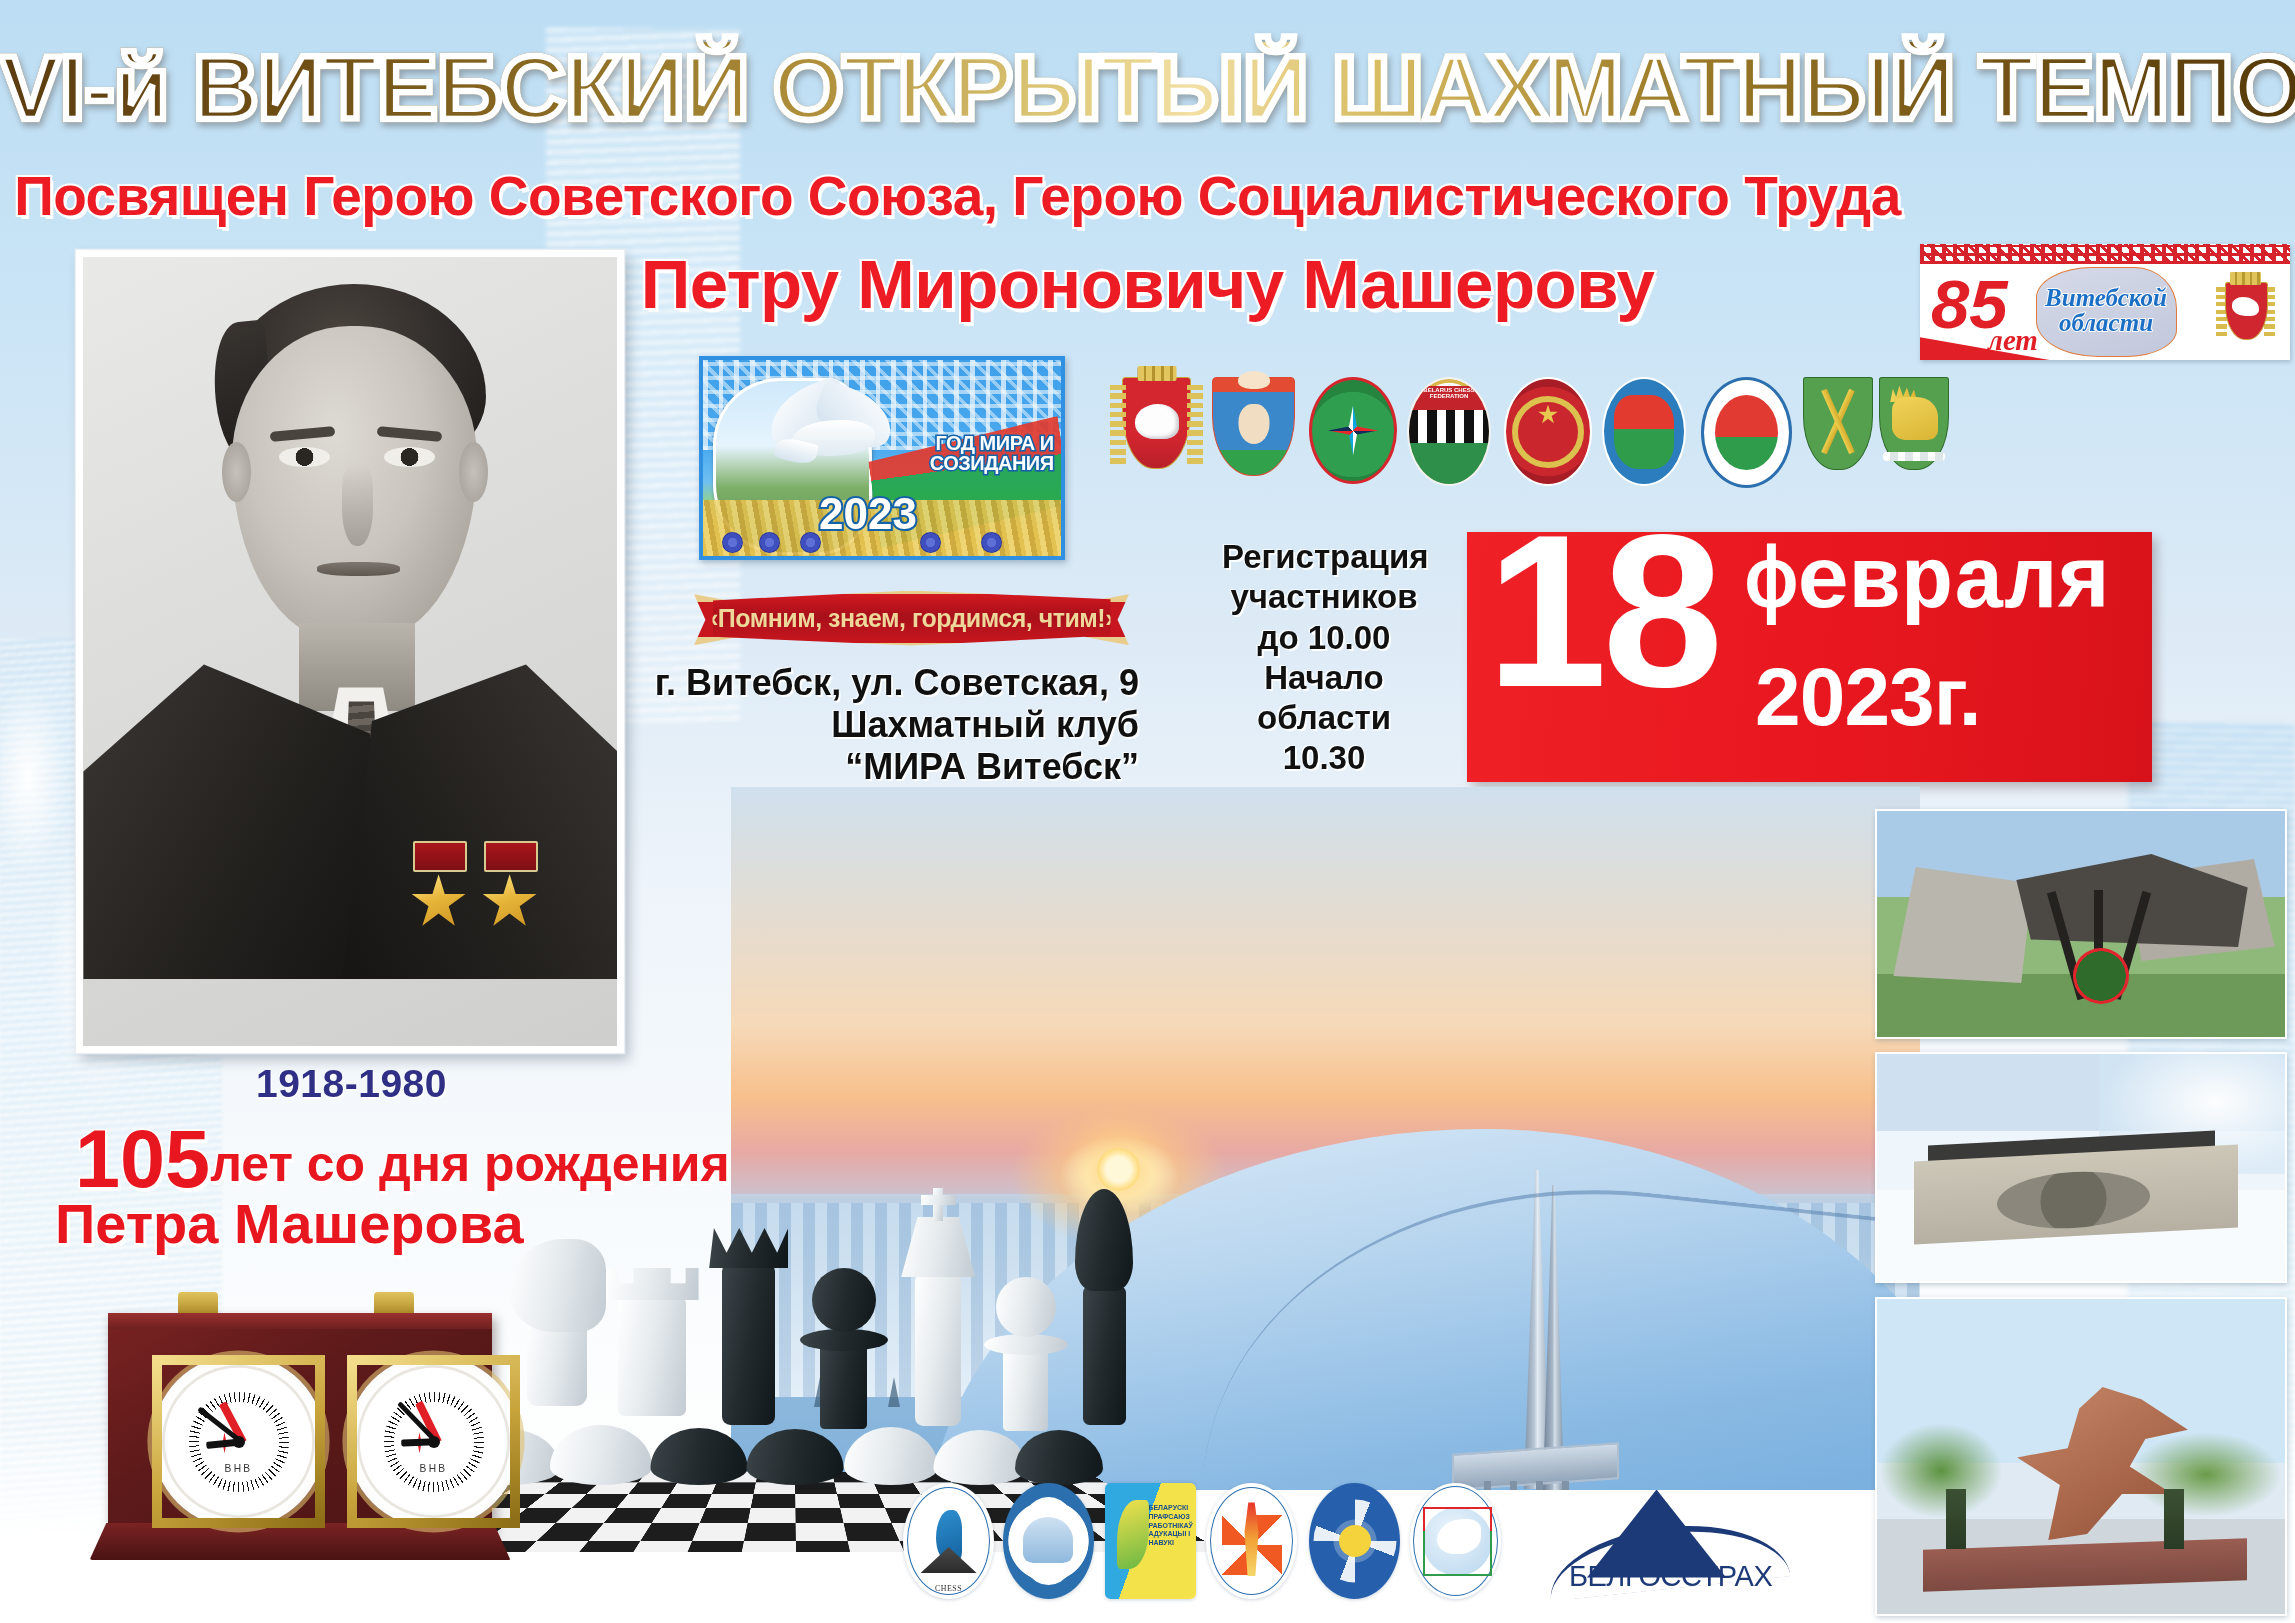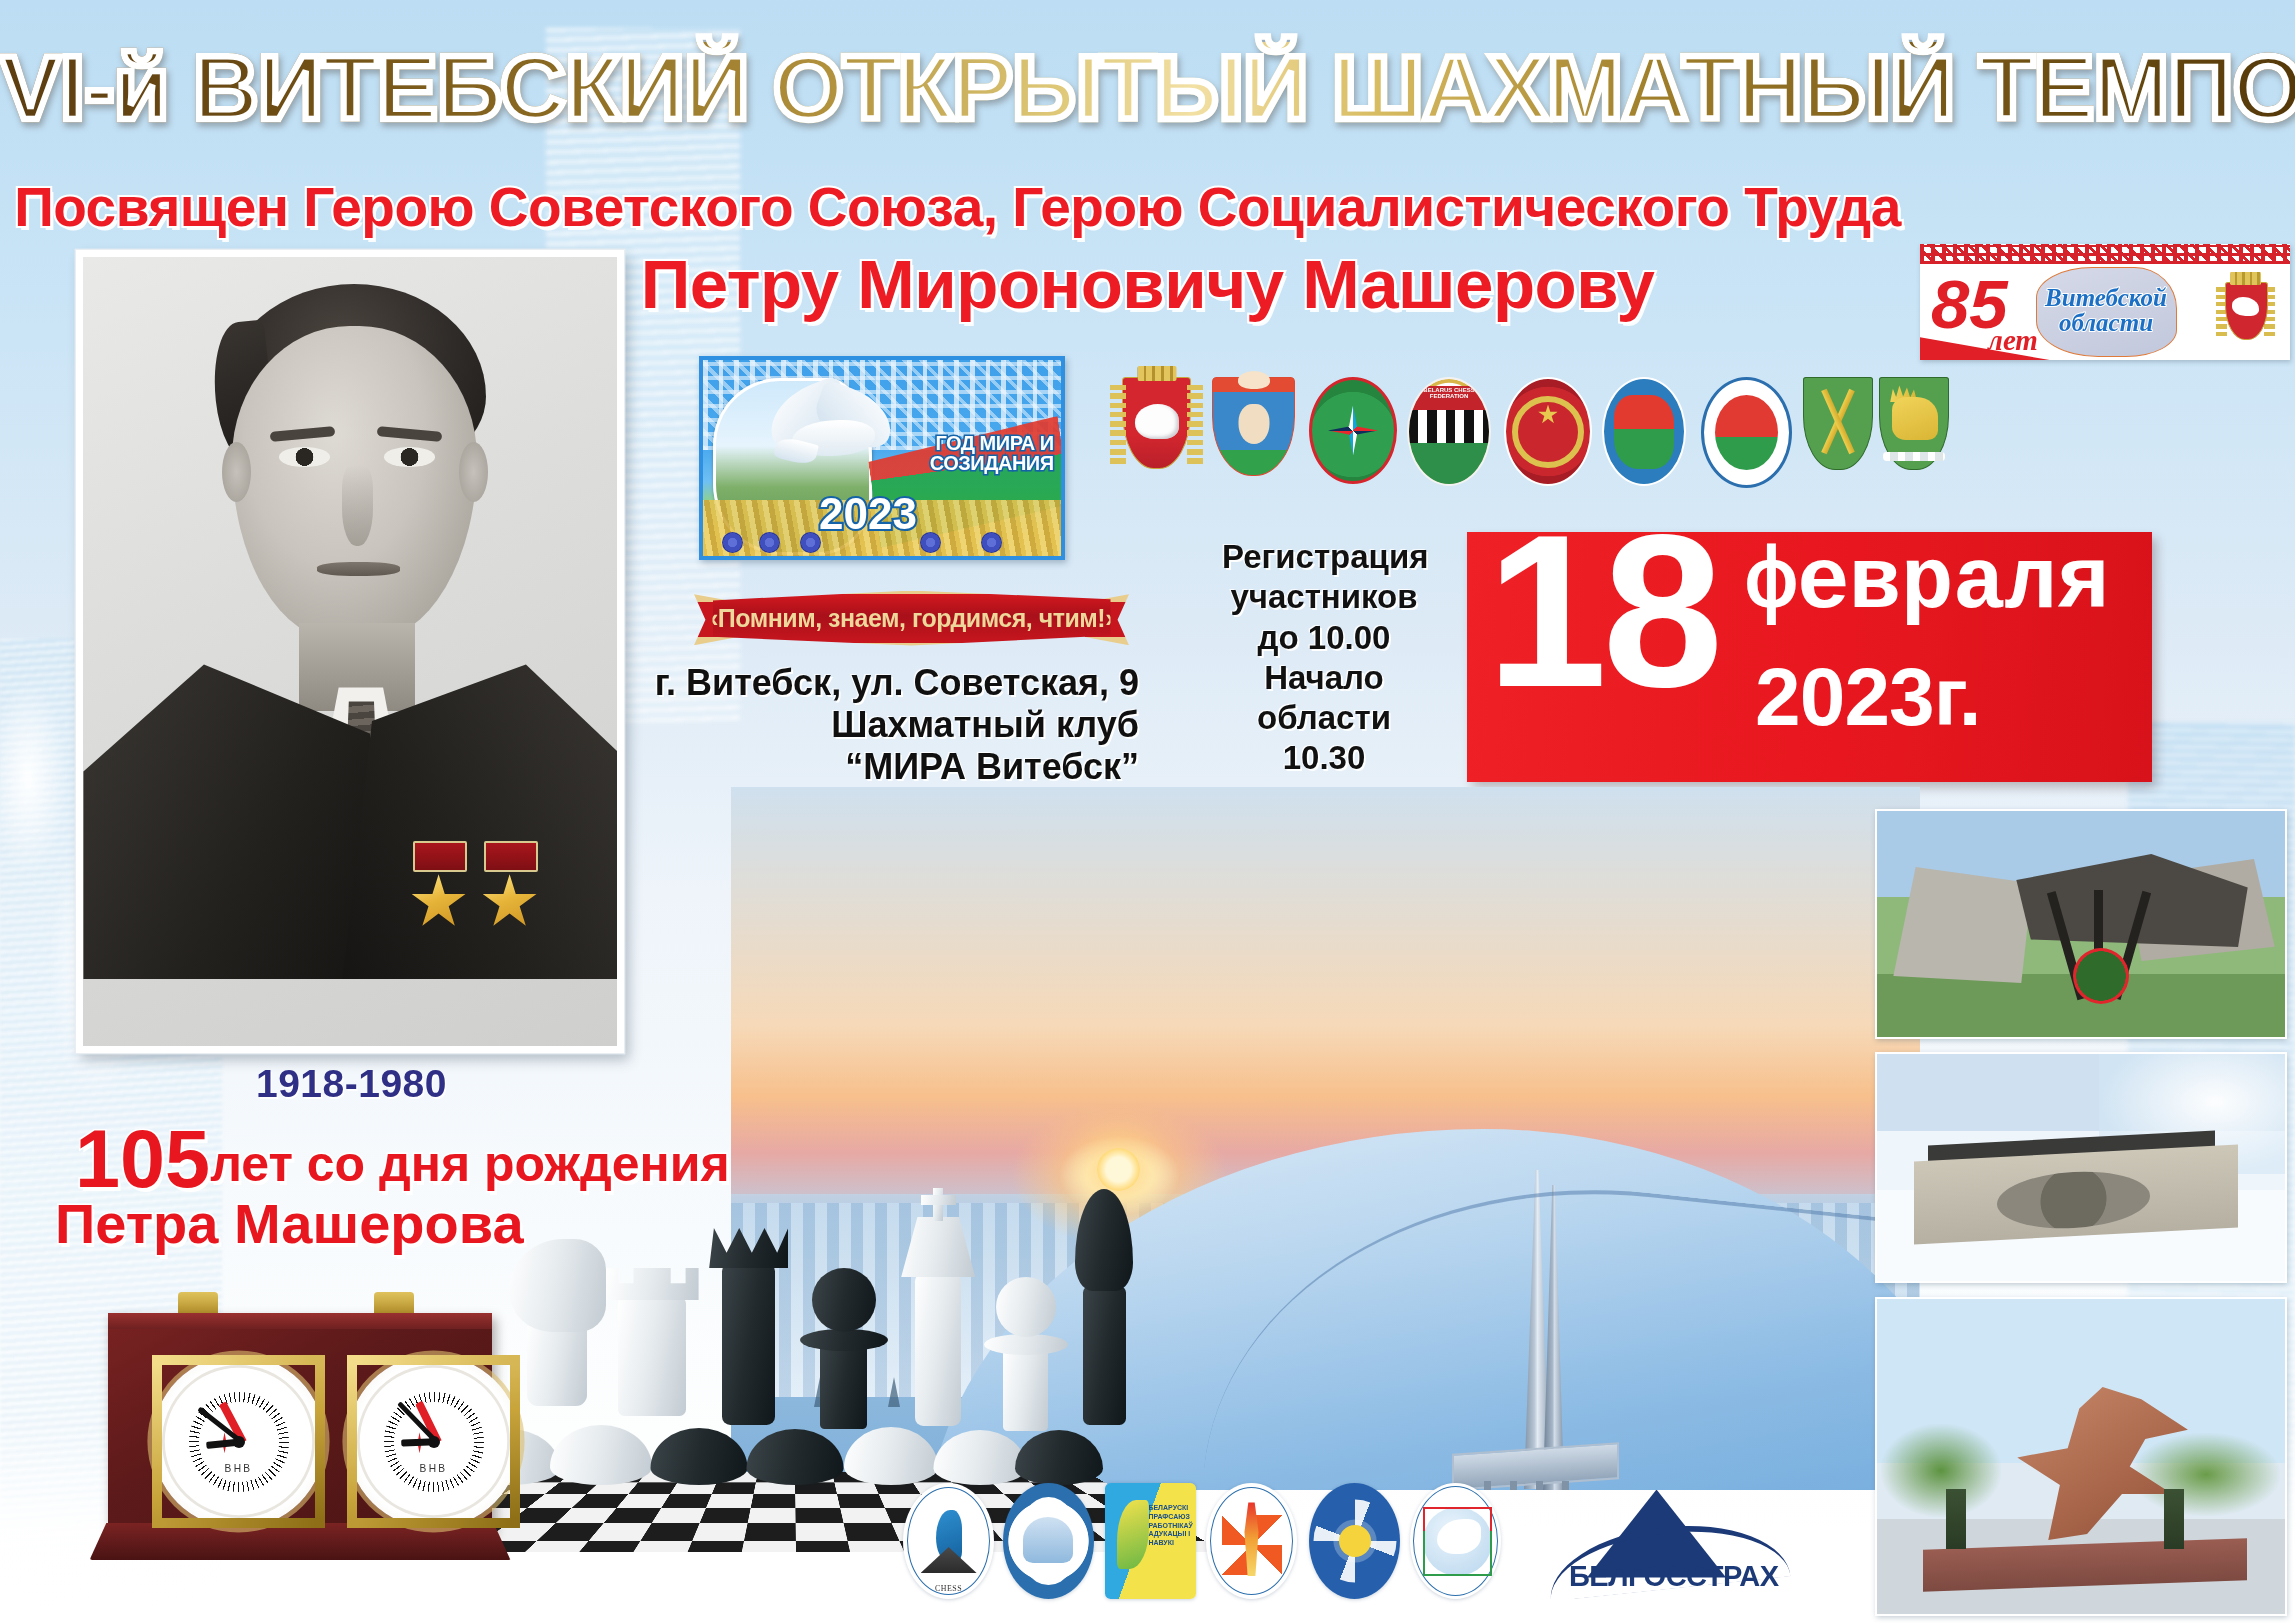--- a/index.html
+++ b/index.html
@@ -45,21 +45,21 @@
     white-space:nowrap;
   }
 
   
   .redline{
     position:absolute;text-align:center;font-weight:bold;color:#ec1b24;
     -webkit-text-stroke:4.2px #ffffff;paint-order:stroke fill;
     text-shadow:3.2px 4.2px 0 rgba(255,255,255,.9);
     white-space:nowrap;font-family:"Liberation Sans Narrow","Liberation Sans",sans-serif;
   }
-  #sub1{left:0;top:175px;width:1915px;font-size:55px;letter-spacing:-0.5px;}
+  #sub1{left:0;top:164px;width:1915px;font-size:55px;letter-spacing:-0.5px;}
   #sub2{left:0;top:245px;width:2295px;font-size:69px;letter-spacing:-0.5px;}
 
   
   #portraitFrame{position:absolute;left:76px;top:250px;width:548px;height:803px;
     background:#fff;padding:7.4px;box-sizing:border-box;
     box-shadow:0 0 0 1.4px #e9eef2, 4.6px 6.5px 12px rgba(40,60,80,.3);}
   #portrait{position:relative;width:100%;height:100%;overflow:hidden;
     background:linear-gradient(155deg,#e9e9e7 0%,#dddddb 40%,#cfcfcd 100%);}
   
   .ph{position:absolute;}
@@ -497,21 +497,21 @@
     background:radial-gradient(circle at 40% 34%,#eaf4fc,#b9d7ee);
     border:2.8px solid;border-image:linear-gradient(180deg,#e0262c 0 34%,#2e9c4a 34% 100%) 1;}
   #bl6 .dove{position:absolute;left:27px;top:36px;width:44px;height:35px;background:#fff;
     border-radius:60% 30% 50% 40%;}
   #bl6 .ring{position:absolute;inset:2.8px;border-radius:50%;border:1.4px solid #2b6fae;}
   #bl7{left:1527px;width:278px;height:116px;border-radius:0;background:transparent;box-shadow:none;}
   #bl7 .tri{position:absolute;left:60px;top:6.5px;width:139px;height:88px;
     background:#1d3a78;clip-path:polygon(50% 0,100% 100%,0 100%);}
   #bl7 .swoosh{position:absolute;left:20.4px;top:44px;width:241px;height:56px;
     border-top:6.5px solid #1d3a78;border-radius:50% 50% 0 0/100% 100% 0 0;transform:rotate(-6deg);}
-  #bl7 .nm{position:absolute;left:42px;bottom:6.5px;width:194px;font-weight:bold;
+  #bl7 .nm{position:absolute;left:42px;bottom:6.5px;width:194px;font-weight:normal;
     font-size:29px;color:#1d3a78;font-family:"Liberation Sans Narrow","Liberation Sans",sans-serif;letter-spacing:-0.5px;margin-top:48px;}
 </style>
 </head>
 <body>
 
 <div id="poster">
 
   <div class="snowband snowLeft"></div>
   <div class="snowband snowTopStripe"></div>
   <div class="snowband snowRight"></div>

